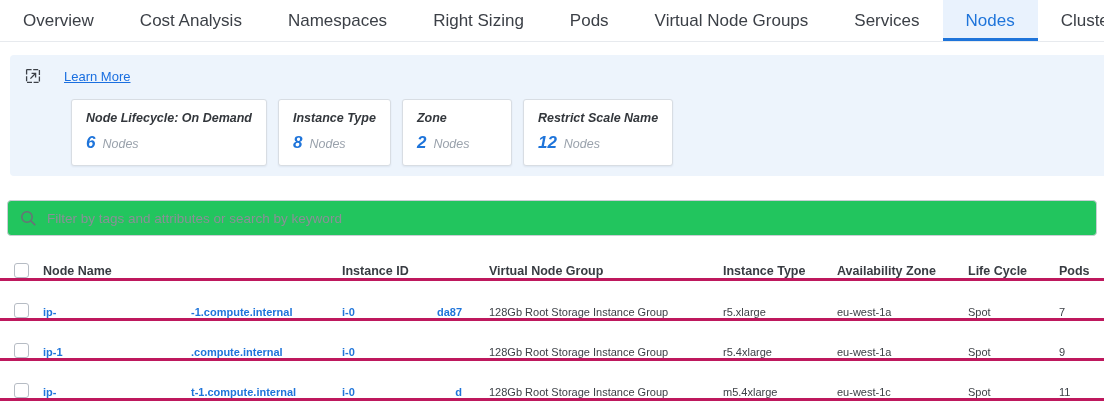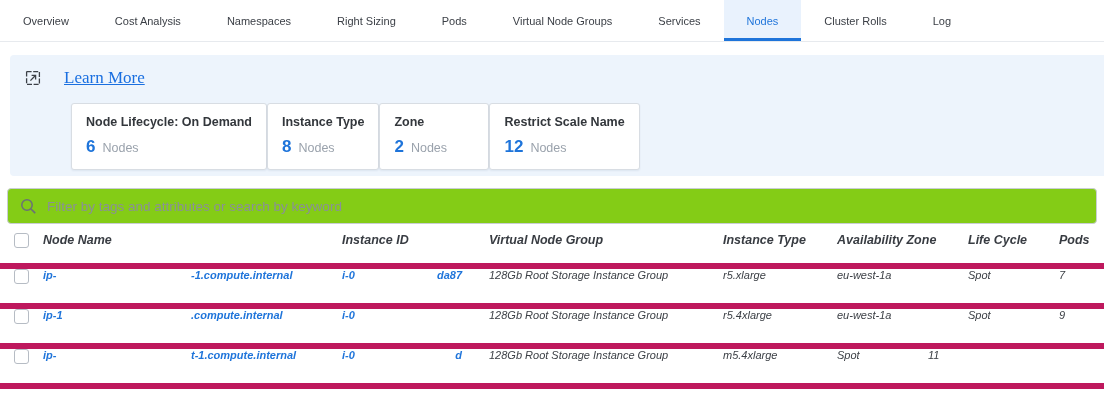--- a/index.html
+++ b/index.html
@@ -1,48 +1,48 @@
 <!DOCTYPE html>
 <html><head>
 <meta charset="utf-8">
 <style>
   * { box-sizing: border-box; margin: 0; padding: 0; }
   html,body { width:1104px; height:404px; background:#ffffff; overflow:hidden;
     font-family:"Liberation Sans","DejaVu Sans",sans-serif; color:#3a3e44; }
 
   
   .tabbar { display:flex; height:42px; align-items:stretch; border-bottom:1px solid #e7eaee; background:#fff; }
-  .tab { display:flex; align-items:center; padding:0 23px; font-size:11px; color:#3c4047; cursor:pointer; white-space:nowrap; }
+  .tab { display:flex; align-items:center; padding:0 23px; font-size:17px; color:#3c4047; cursor:pointer; white-space:nowrap; }
   .tab.active { color:#1e74da; background:#e9f2fd; box-shadow: inset 0 -3px 0 #1e74da; }
 
   
   .banner { margin:13px 0 0 10px; height:121px; background:#edf4fc; border-radius:4px 0 0 4px; padding:13px 0 0 15px; }
   .banner-head { display:flex; align-items:center; }
   .banner-icon { width:16px; height:16px; margin-right:15px; flex:0 0 auto; }
   .banner-msg { font-size:13.5px; font-weight:700; color:#33373c; }
-  .learn-more { font-size:17px; color:#1a6fe0; text-decoration:underline; margin-left:8px; cursor:pointer;font-family:Liberation Serif, serif; }
-  .cards { display:flex; margin:15px 0 0 46px; }
+  .learn-more { font-size:13px; color:#1a6fe0; text-decoration:underline; margin-left:8px; cursor:pointer; }
+  .cards { display:flex; gap:11px; margin:15px 0 0 46px;font-style:italic; }
   .card { background:#fff; border:1px solid #d8dde3; border-radius:3px; padding:11px 14px 12px;
           min-width:110px; box-shadow:0 1px 2px rgba(20,40,80,.07); cursor:pointer; }
   .card-title { font-size:12.5px; font-weight:700; color:#33373c; white-space:nowrap; }
   .card-count-row { margin-top:8px; display:flex; align-items:baseline; }
   .card-count { font-size:17px; font-weight:600; color:#1e74da; }
   .card-unit { font-size:12.5px; color:#9aa2ac; margin-left:7px; }
 
   
-  .searchbar { margin:12px 7px 0 7px; height:36px; border:1px solid #c9ced4; border-radius:4px;
-               display:flex; align-items:center; padding:0 12px; background:#84cc16; }
+  .searchbar { margin:24px 7px 0 7px; height:36px; border:1px solid #c9ced4; border-radius:4px;
+               display:flex; align-items:center; padding:0 12px; background:#22c55e; }
   .search-icon { width:17px; height:17px; margin-right:10px; flex:0 0 auto; }
   .searchbar input { border:none; outline:none; flex:1; font-size:13.5px; color:#3a3e44; background:transparent;
                      font-family:"Liberation Sans","DejaVu Sans",sans-serif; }
   .searchbar input::placeholder { color:#8a9097; }
 
   
   .table { margin-top:9px; }
-  .trow { display:flex; align-items:flex-start; border-bottom:6px solid #be185d; height:40px;font-style:italic; }
+  .trow { display:flex; align-items:flex-end; border-bottom:3px solid #be185d; height:40px; }
   .trow.thead { height:36px; }
   .c-check { width:43px; padding-left:14px; flex:0 0 auto; display:flex; align-items:center; }
   .c-name  { width:299px; flex:0 0 auto; position:relative; }
   .c-id    { width:147px; flex:0 0 auto; }
   .c-vng   { width:234px; flex:0 0 auto; }
   .c-itype { width:114px; flex:0 0 auto; }
   .c-az    { width:131px; flex:0 0 auto; }
   .c-lc    { width:91px;  flex:0 0 auto; }
   .c-pods  { flex:1; }
   .thead .hcell { font-size:12.5px; font-weight:700; color:#383c42; }
@@ -182,16 +182,17 @@
       <span class="link frag-b">t-1.compute.internal</span>
     </div>
     <div class="c-id cell">
         <span class="id-flex">
       <span class="link">i-0</span>
       <span class="link">d</span>
     </span>
       </div>
     <div class="c-vng cell">128Gb Root Storage Instance Group</div>
     <div class="c-itype cell">m5.4xlarge</div>
+    <div class="c-az cell">eu-west-1c</div>
     <div class="c-lc cell">Spot</div>
     <div class="c-pods cell">11</div>
   </div>
 </div>
 
 </body></html>

